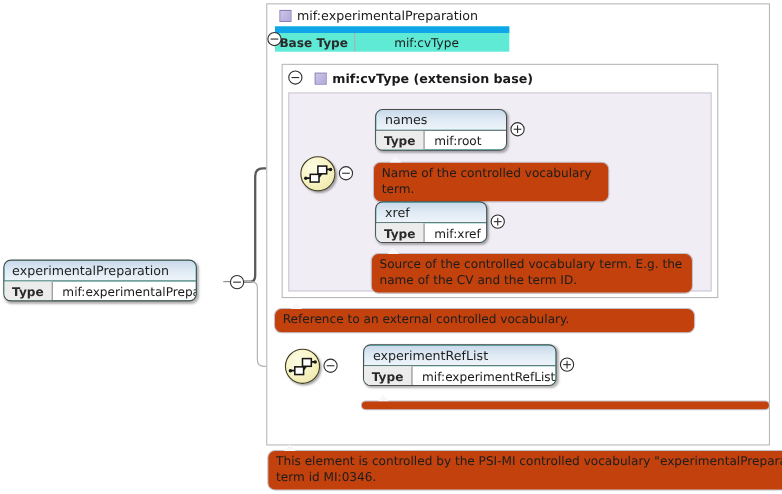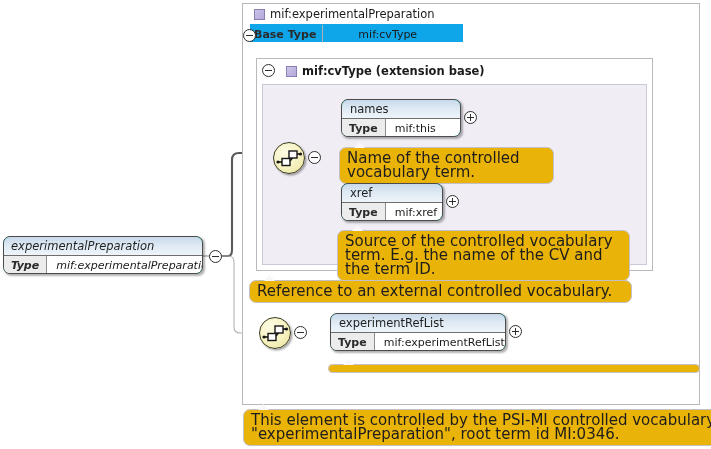--- a/index.html
+++ b/index.html
@@ -56,22 +56,22 @@
     height: 11px;
     background: linear-gradient(135deg, #cdc5e8 0%, #b3a8da 100%);
     border: 1px solid #8a7fb5;
     box-sizing: border-box;
     flex: none;
   }
   .basetype-row {
     display: flex;
     align-items: stretch;
     height: 17px;
-    border-top: 1px solid #0ea5e9;
-    background: #0ea5e9;
+    border-top: 6px solid #0ea5e9;
+    background: #5eead4;
     margin-top: 1px;
   }
   .basetype-key {
     padding: 1px 6px 0 4px;
     font-size: 11px;
     font-weight: bold;
     color: #2a2a2a;
     border-right: 1px solid #b0b0b0;
     display: flex;
     align-items: center;
@@ -150,31 +150,31 @@
     font-size: 11px;
     color: #1a1a1a;
     display: flex;
     align-items: center;
     white-space: nowrap;
   }
 
   #box-names        { left: 341px; top: 99px;  width: 120px; }
   #box-xref         { left: 341px; top: 183px; width: 102px; }
   #box-experimentrl { left: 330px; top: 313px; width: 176px; }
-  #box-root         { left: 3px;   top: 236px; width: 200px; font-style: italic; }
+  #box-root         { left: 3px;   top: 236px; width: 176px; }
 
   #box-root .elem-name { padding-left: 7px; }
 
   
   .annot {
-    background: #eab308;
+    background: #c2410c;
     border: 1px solid #c3c0c9;
     border-radius: 7px;
     padding: 3px 7px 4px 7px;
-    font-size: 15px;
+    font-size: 11px;
     line-height: 14px;
     color: #1d1d1d;
     box-sizing: border-box;
   }
   .annot .tail {
     position: absolute;
     top: -6px;
     left: 14px;
     width: 11px;
     height: 6px;
@@ -318,21 +318,21 @@
     <circle cx="26.5" cy="11" r="1.6" fill="#161616"></circle>
     <circle cx="4" cy="19" r="1.6" fill="#161616"></circle>
   </svg>
 </div>
 <div class="toggle" id="tg-seq1"></div>
 
 <div class="abs elem-box" id="box-names">
   <div class="elem-name">names</div>
   <div class="elem-type-row">
     <span class="elem-type-key">Type</span>
-    <span class="elem-type-val">mif:this</span>
+    <span class="elem-type-val">mif:root</span>
   </div>
 </div>
 <div class="toggle plus" id="tg-names"></div>
 
 <div class="abs annot" id="annot-names">
   <span class="tail"></span>
   <span>Name of the controlled vocabulary term.</span>
 </div>
 
 <div class="abs elem-box" id="box-xref">

